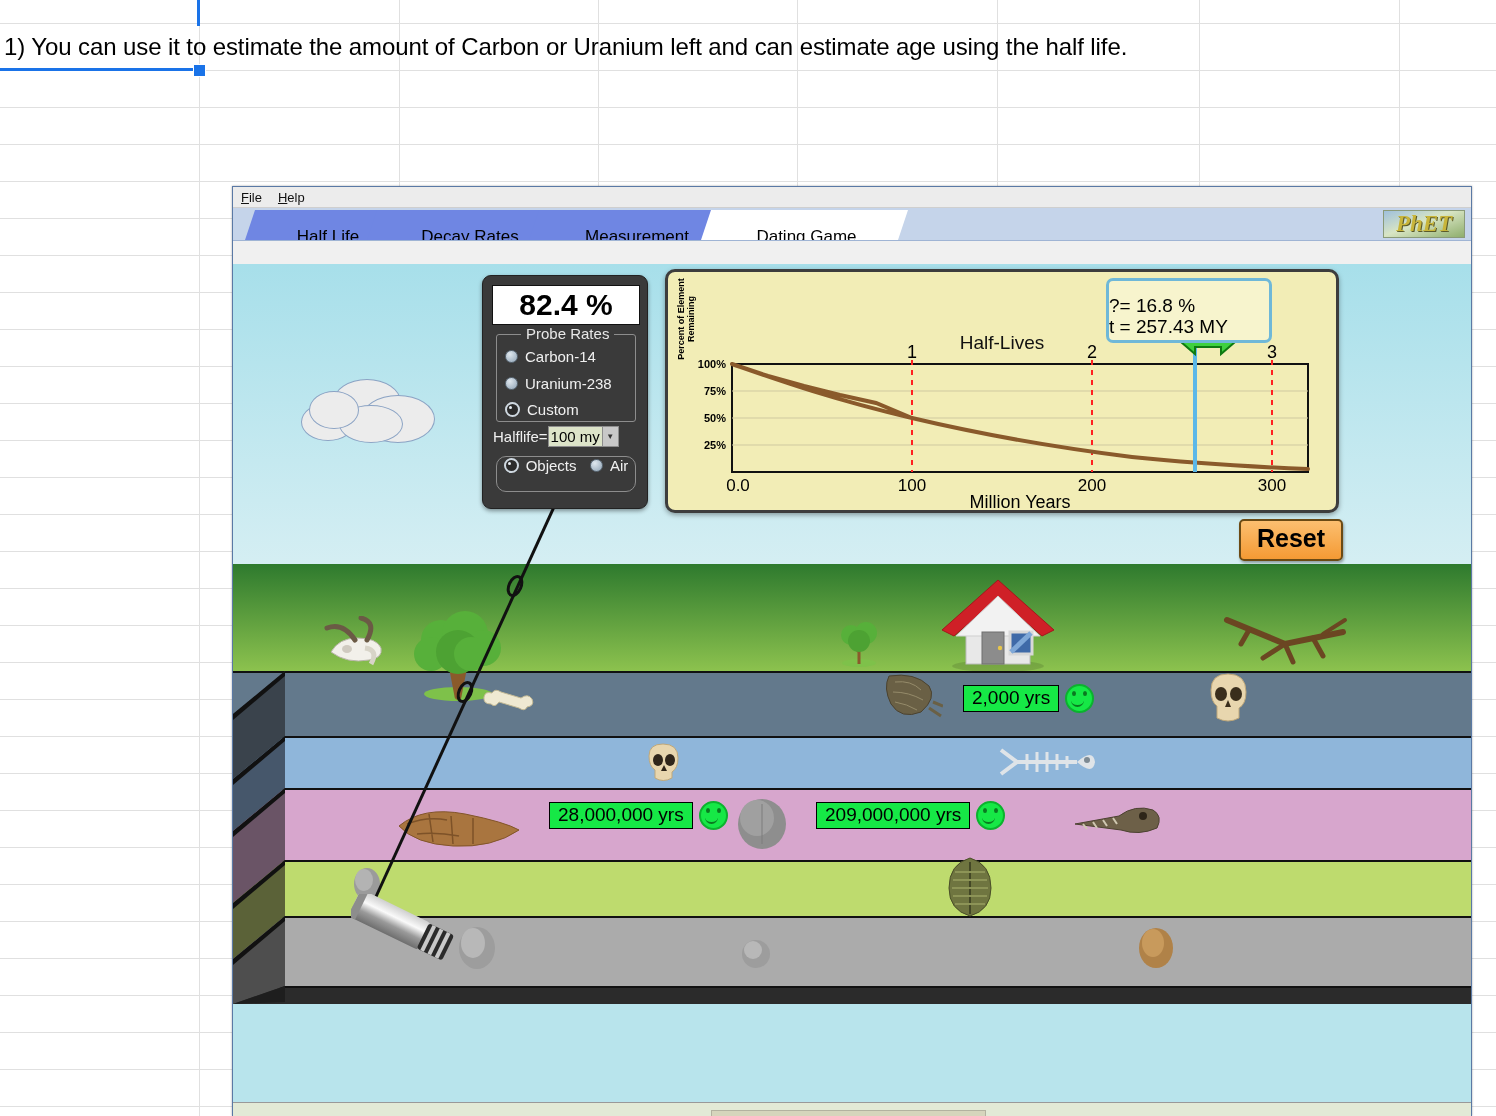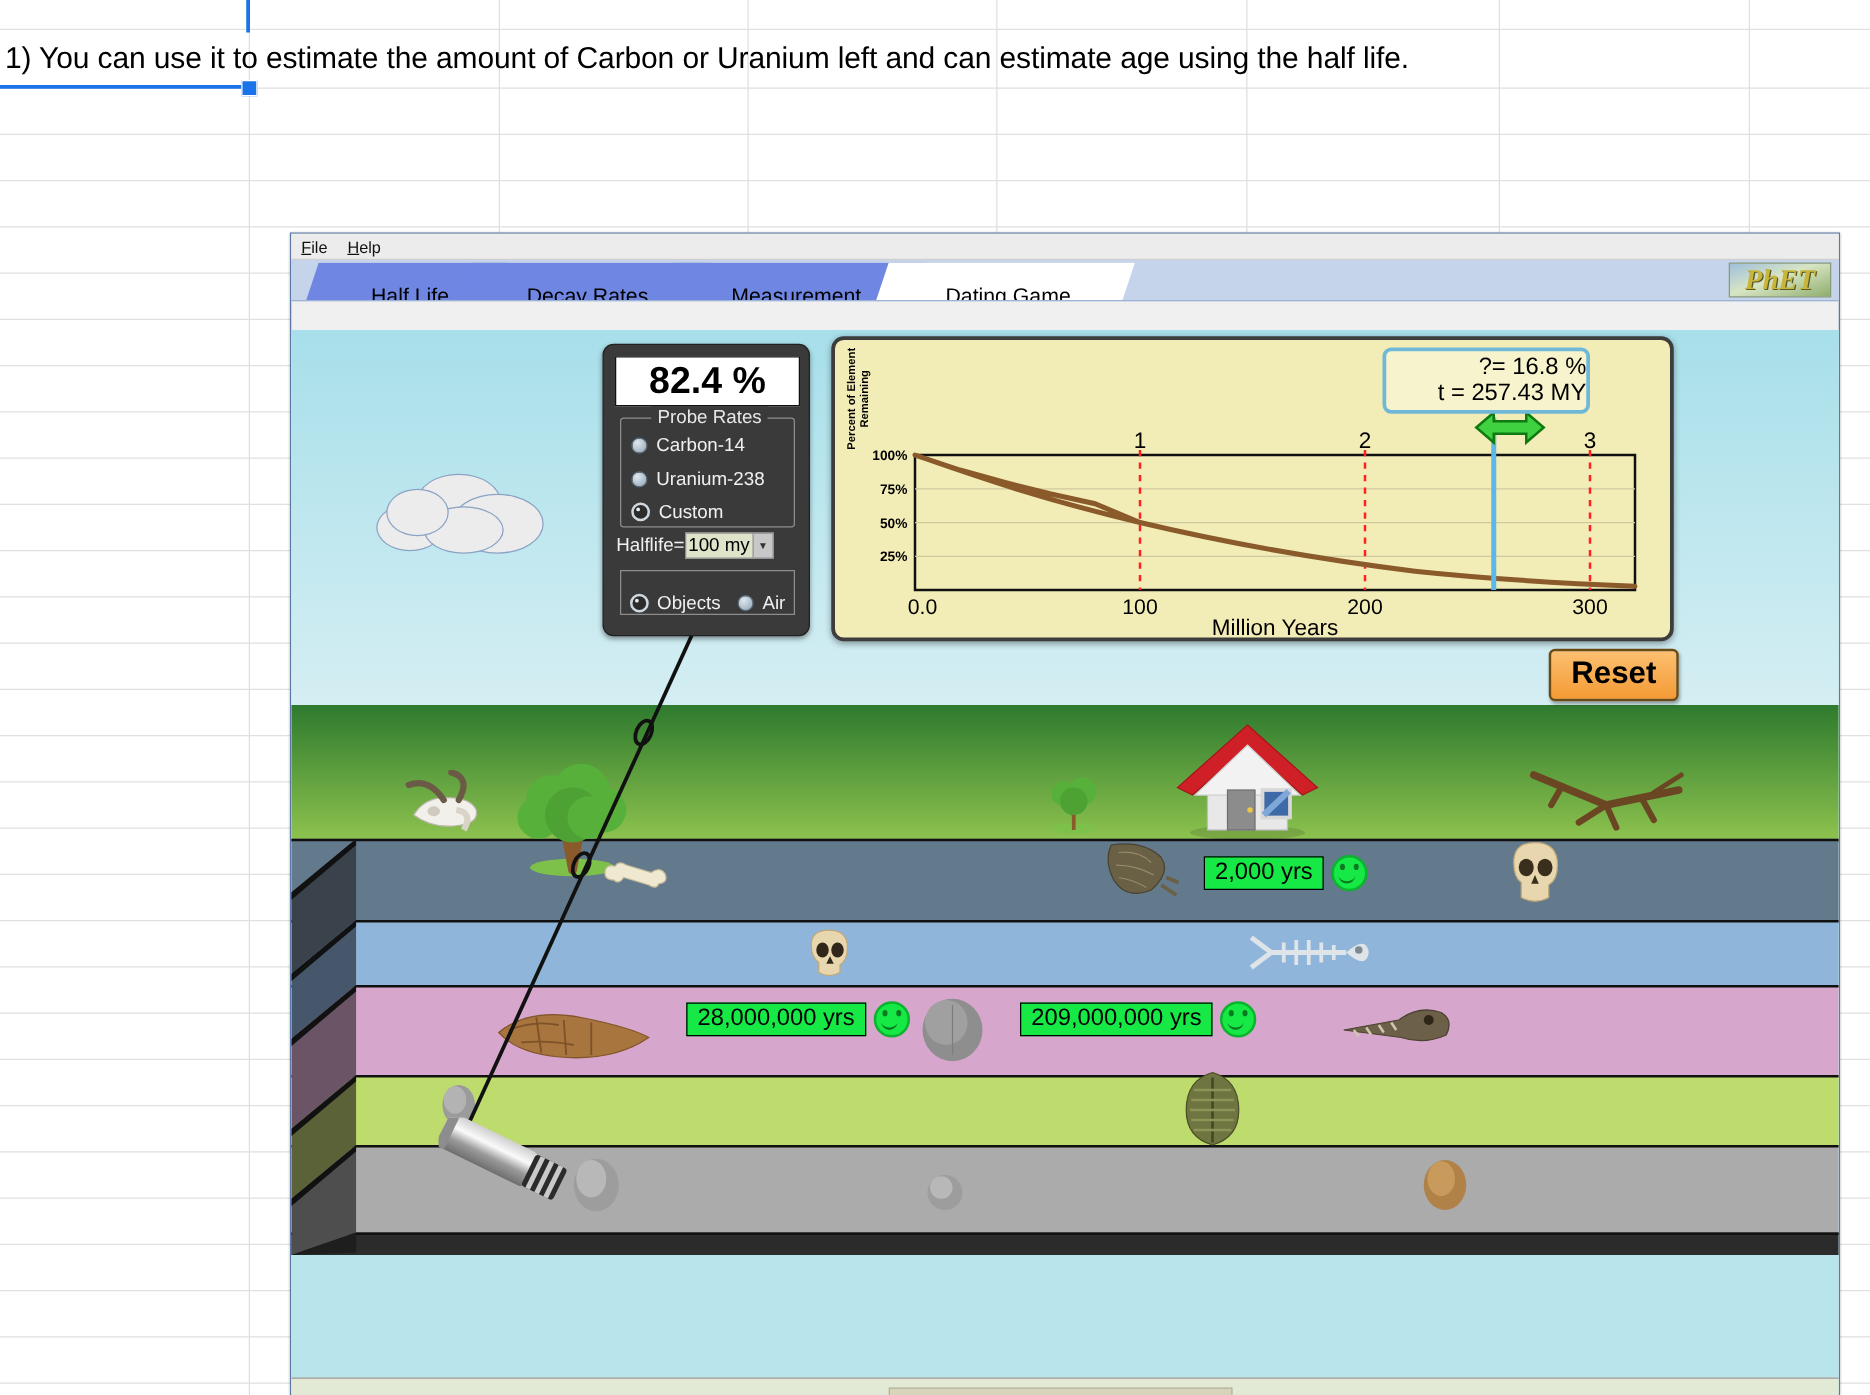--- a/index.html
+++ b/index.html
@@ -157,39 +157,39 @@
     background:#dde4c9;border:1px solid #8d8d8d;
     font-size:15px;color:#000;padding:0 2px;height:19px;line-height:19px;
     display:flex;align-items:center;
   }
   #halflife-arrow{
     width:15px;height:19px;background:#c8c8c8;border:1px solid #8d8d8d;border-left:none;
     display:flex;align-items:center;justify-content:center;font-size:8px;color:#333;
   }
   #objects-group{
     position:absolute;left:13px;top:180px;width:138px;height:34px;
-    border:1px solid #8d8d8d;border-radius:0;
-    display:flex;align-items:flex-end;justify-content:space-around;
+    border:1px solid #8d8d8d;border-radius:10px;
+    display:flex;align-items:flex-start;justify-content:space-around;
   }
   #probe-cable{position:absolute;left:0;top:0;width:1238px;height:852px;pointer-events:none;}
 
   
   #chart-panel{
     position:absolute;left:432px;top:5px;width:668px;height:238px;
     background:#f2edb6;border:3px solid #3d3d3d;border-radius:10px;
     box-shadow:0 2px 5px rgba(0,0,0,.35);
   }
   #chart-title{
     position:absolute;left:0;right:0;top:60px;text-align:center;
     font-size:19px;color:#111;
   }
   #readout-box{
     position:absolute;left:438px;top:6px;width:160px;
     background:#f7f4cd;border:3px solid #6fb8d8;border-radius:7px;
-    text-align:right;padding:2px 0 3px;
+    text-align:left;padding:14px 0 3px;
   }
   #readout-box div{font-size:19px;color:#000;line-height:21px;white-space:nowrap;}
   #chart-svg{position:absolute;left:0;top:0;}
   .ylabel{
     position:absolute;left:8px;top:92px;
     transform:rotate(-90deg);transform-origin:left top;
     font-size:9px;font-weight:bold;color:#000;width:90px;text-align:center;
     line-height:10px;
   }
   #green-arrow{position:absolute;left:511px;top:55px;}
@@ -510,20 +510,21 @@
         </div>
         <div class="radio-row" style="position:static">
           <span class="radio"></span>
           <span>Air</span>
         </div>
       </div>
     </div>
 
     <div id="chart-panel">
       <div class="ylabel">Percent of Element Remaining</div>
+      <div id="chart-title">Half-Lives</div>
 
       <svg id="chart-svg" width="668" height="238" viewBox="0 0 668 238">
 
         <rect x="64" y="92" width="576" height="108" fill="none" stroke="#111" stroke-width="2"></rect>
 
         <line x1="64" y1="119" x2="640" y2="119" stroke="#cfc9a0"></line>
         <line x1="64" y1="146" x2="640" y2="146" stroke="#cfc9a0"></line>
         <line x1="64" y1="173" x2="640" y2="173" stroke="#cfc9a0"></line>
 
         <line x1="244" y1="88" x2="244" y2="200" stroke="#ff2020" stroke-width="2" stroke-dasharray="5,5"></line>

